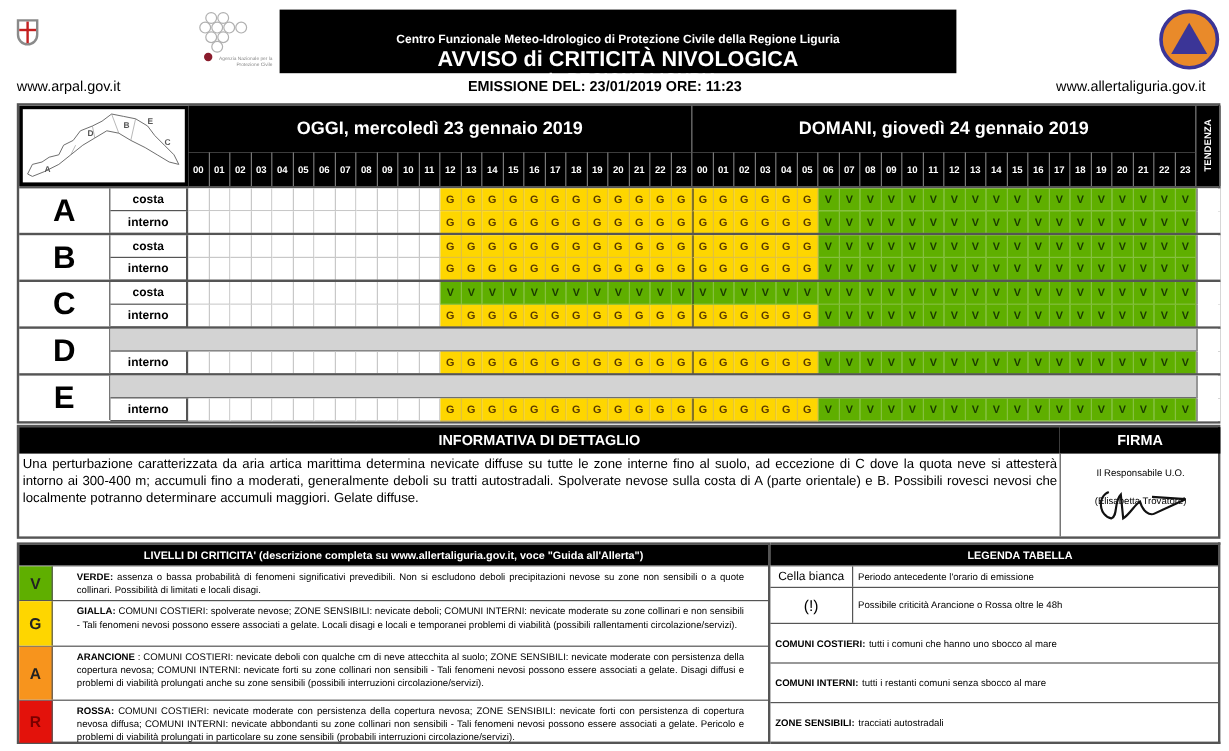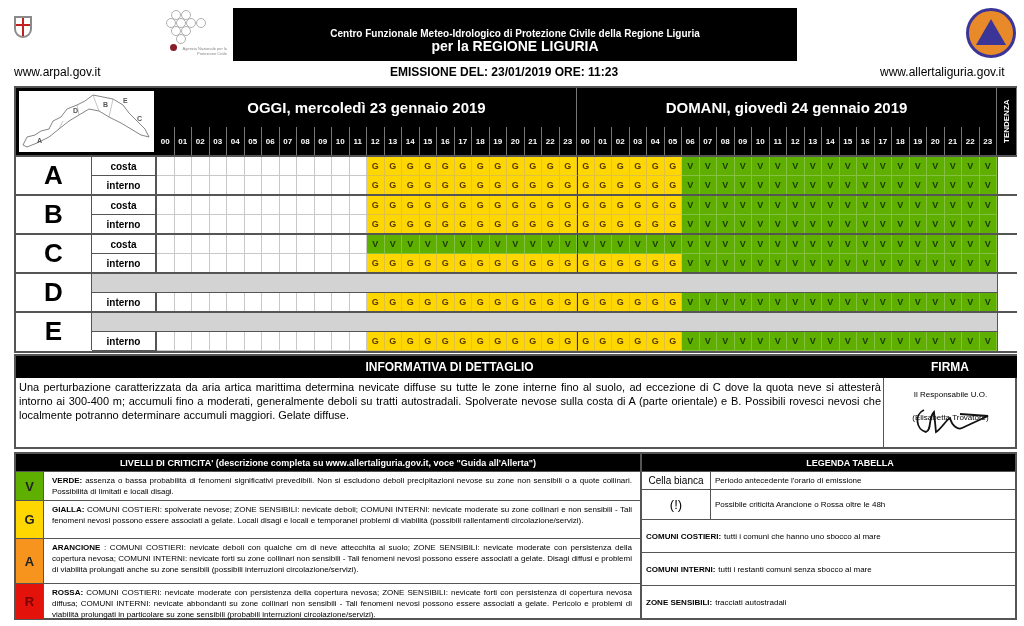--- a/index.html
+++ b/index.html
@@ -55,21 +55,21 @@
   .firma-cell { position: absolute; left: 867px; top: 22px; width: 134px; height: 69px; border-left: 1px solid #555; text-align: center; }
   .firma-role { font-size: 8px; margin-top: 12px; }
   .firma-name { font-size: 8px; margin-top: 14px; }
   .firma-sign { position: absolute; left: 28px; top: 28px; }
 
   
   .levels { left: 14px; top: 452px; width: 628px; height: 168px; border: 2px solid #555; }
   .levels-head { height: 17px; background: #000; color: #fff; font-size: 9px; font-weight: bold; display: flex; align-items: center; justify-content: center; }
   .level-row { display: flex; border-top: 1px solid #555; }
   .level-badge { width: 28px; display: flex; align-items: center; justify-content: center; font-size: 13px; font-weight: bold; border-right: 1px solid #555; }
-  .level-text { flex: 1; font-size: 8px; line-height: 11px; padding: 3px 8px; text-align: justify; }
+  .level-text { flex: 1; font-size: 8px; line-height: 11px; padding: 3px 20px; text-align: justify; }
   .level-text b { font-weight: bold; }
 
   
   .legend { left: 642px; top: 452px; width: 375px; height: 168px; border: 2px solid #555; border-left: none; }
   .legend-head { height: 17px; background: #000; color: #fff; font-size: 9px; font-weight: bold; display: flex; align-items: center; justify-content: center; padding-left: 43px; }
   .legend-row { display: flex; border-top: 1px solid #555; font-size: 8px; }
   .legend-key { width: 69px; display: flex; align-items: center; justify-content: center; border-right: 1px solid #555; font-size: 10px; }
   .legend-val { flex: 1; display: flex; align-items: center; padding-left: 4px; }
   .legend-full { padding-left: 4px; display: flex; align-items: center; width: 100%; }
   .legend-full b { font-weight: bold; margin-right: 3px; }
@@ -88,20 +88,21 @@
   <span class="dpc-hex" style="left:29px;top:10px"></span>
   <span class="dpc-hex" style="left:39px;top:10px"></span>
   <span class="dpc-hex" style="left:14px;top:18px"></span>
   <span class="dpc-hex" style="left:24px;top:18px"></span>
   <span class="dpc-hex" style="left:19px;top:26px"></span>
   <span class="dpc-dot"></span>
   <span class="dpc-caption">Agenzia Nazionale per la Protezione Civile</span>
 </div>
 <div class="abs title-banner">
   <div class="title-small">Centro Funzionale Meteo-Idrologico di Protezione Civile della Regione Liguria</div>
+  <div class="title-big">AVVISO di CRITICITÀ NIVOLOGICA</div>
   <div class="title-mid">per la REGIONE LIGURIA</div>
 </div>
 <div class="abs pc-logo">
   <div class="pc-triangle"></div>
 </div>
 <div class="abs url-left">www.arpal.gov.it</div>
 <div class="abs emission">EMISSIONE DEL: 23/01/2019 ORE: 11:23</div>
 <div class="abs url-right">www.allertaliguria.gov.it</div>
 
 <div class="abs main-table">

